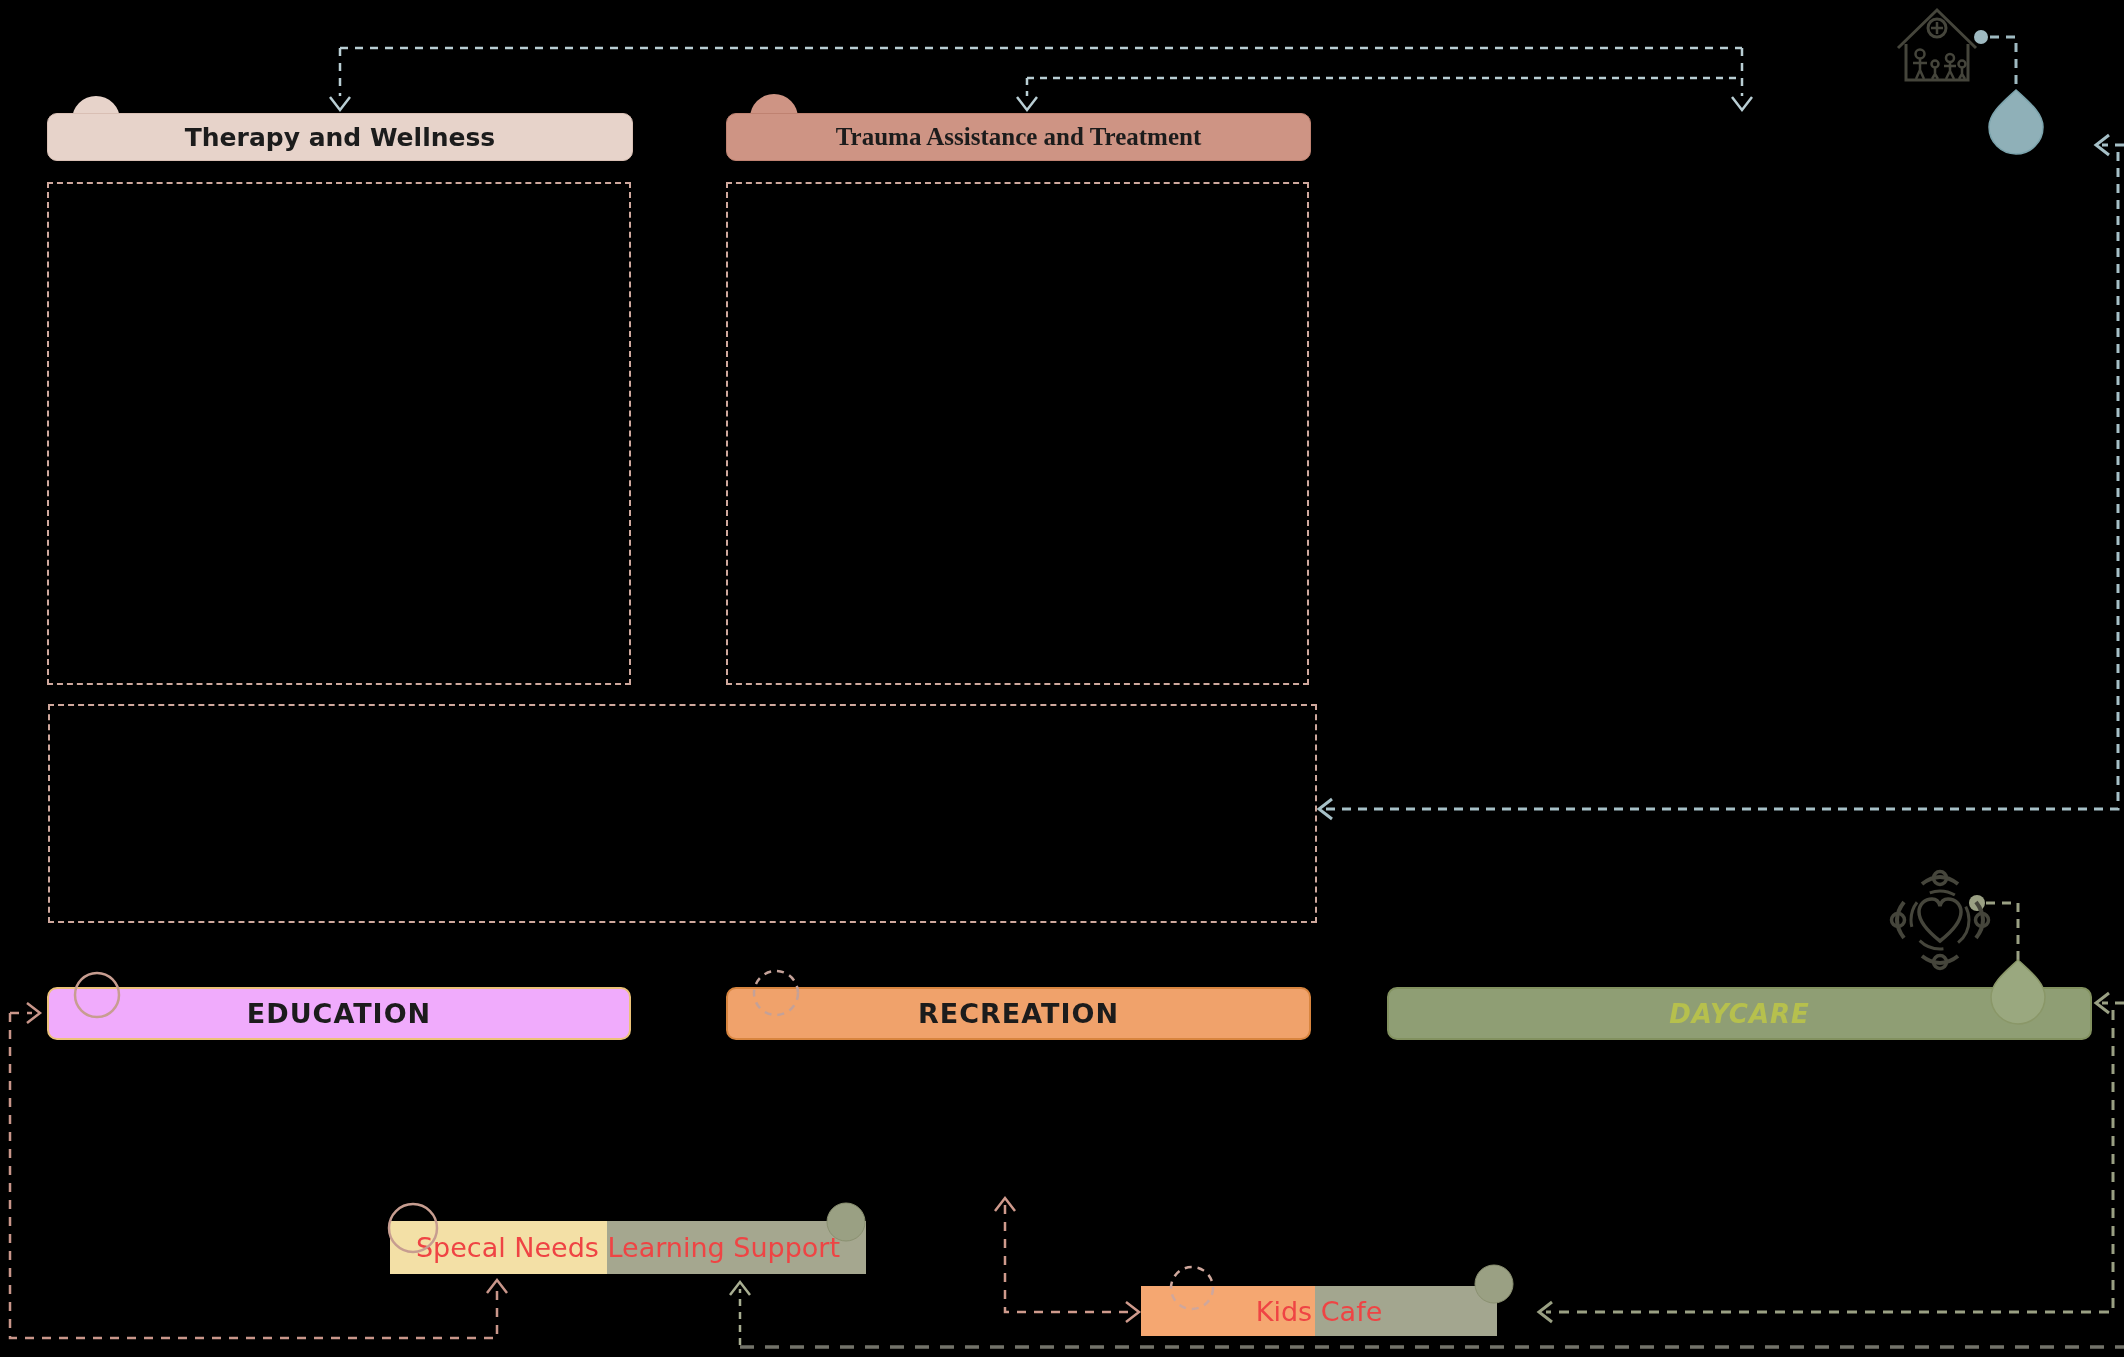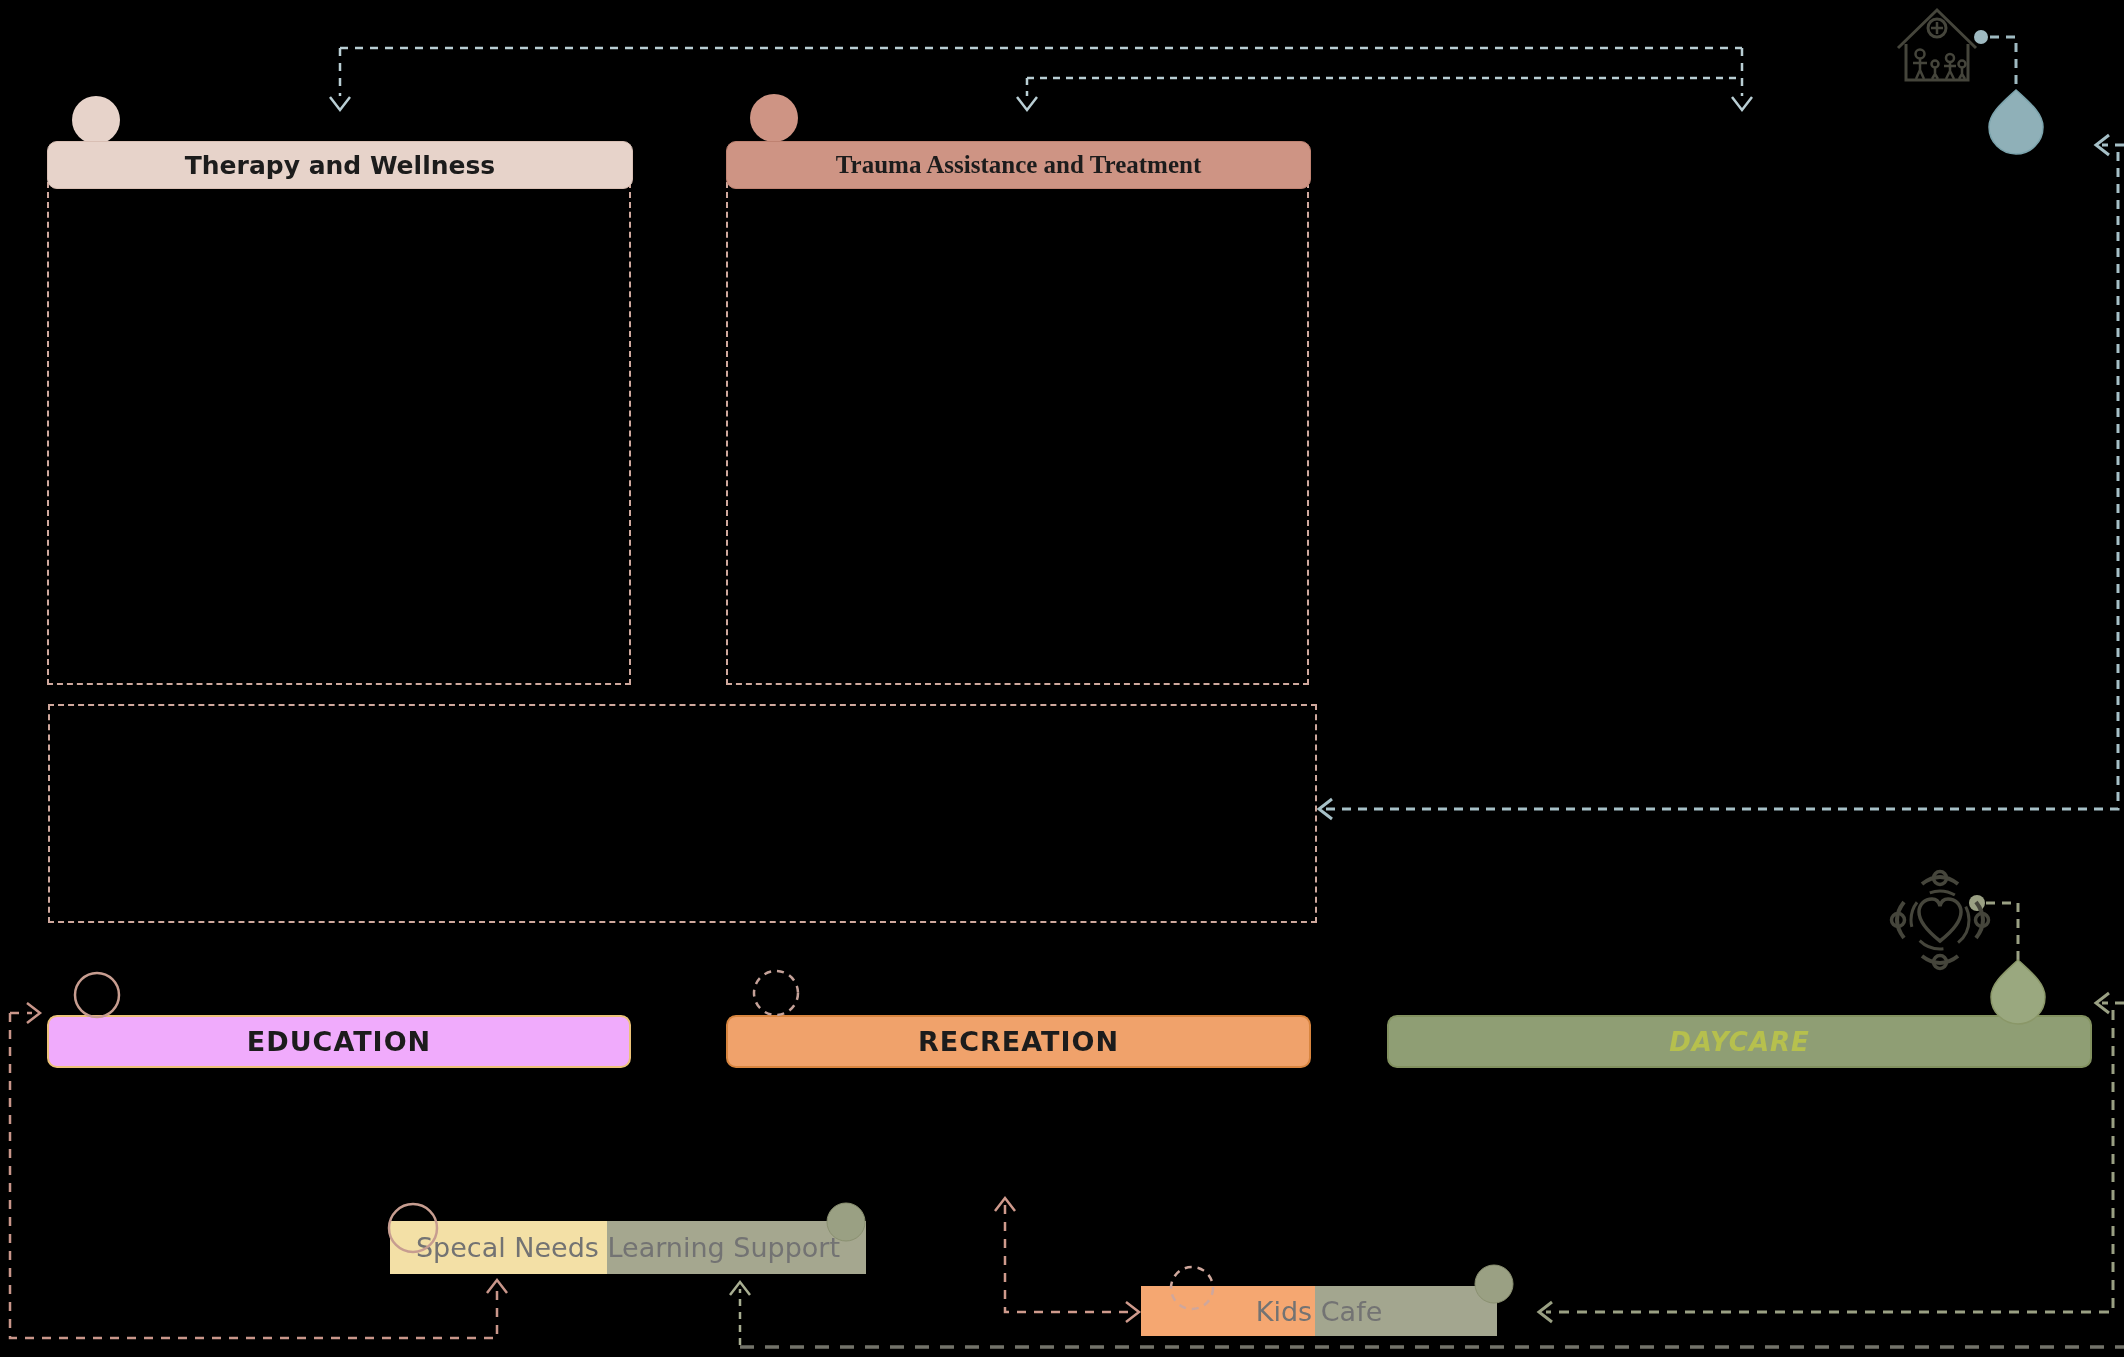--- a/index.html
+++ b/index.html
@@ -3,21 +3,21 @@
 <meta charset="utf-8">
 <style>
   html,body{margin:0;padding:0;background:#000;}
   .canvas{
     position:relative;width:2124px;height:1357px;background:#000;overflow:hidden;
     font-family:"DejaVu Sans","Liberation Sans",sans-serif;
   }
   svg.layer{position:absolute;left:0;top:0;pointer-events:none;}
   .bar{
     position:absolute;display:flex;align-items:center;justify-content:center;
-    border-radius:10px;font-weight:bold;color:#1c1c1c;box-sizing:border-box;margin-top:28px;
+    border-radius:10px;font-weight:bold;color:#1c1c1c;box-sizing:border-box;
   }
   .bar-therapy{left:47px;top:113px;width:586px;height:48px;background:#e7d3ca;border:1px solid #d9bfb4;font-size:25px;}
   .bar-trauma{left:726px;top:113px;width:585px;height:48px;background:#ce9484;border:1px solid #bf8271;font-size:25px;font-family:Liberation Serif, serif;}
   .bar-stay{left:1387px;top:113px;width:705px;height:48px;background:#7ba3ac;border:2px solid #6e99a3;
             font-size:25px;font-style:italic;color:#44747f;letter-spacing:1px;}
   .bar-education{left:47px;top:987px;width:584px;height:53px;background:#f0abfc;border:2px solid #ecc279;font-size:27px;letter-spacing:1px;}
   .bar-recreation{left:726px;top:987px;width:585px;height:53px;background:#f0a26b;border:2px solid #d8853f;font-size:27px;letter-spacing:1px;justify-content:center;}
   .bar-daycare{left:1387px;top:987px;width:705px;height:53px;background:#8f9e74;border:2px solid #82915f;
                font-size:26px;font-style:italic;color:#b6c04d;letter-spacing:1px;}
   .dashed-box{position:absolute;border:2px dashed #cfa89d;box-sizing:border-box;background:transparent;}
@@ -28,21 +28,21 @@
   .split-box .half{height:100%;}
   .sn-box{left:390px;top:1221px;width:476px;height:53px;}
   .sn-left{width:217px;background:#f3e0a6;}
   .sn-right{width:259px;background:#a5a78f;}
   .kc-box{left:1141px;top:1286px;width:356px;height:50px;justify-content:space-between;}
   .kc-left{width:193px;background:#f5a771;}
   .kc-right{width:203px;background:#a3a68f;}
   .split-label{
     position:absolute;left:0;top:0;width:100%;height:100%;
     display:flex;align-items:center;justify-content:center;
-    color:#737373;font-size:27px;font-weight:500;
+    color:#ef4444;font-size:27px;font-weight:500;
   }
 </style>
 </head>
 <body>
 
 <div class="canvas">
 
   <svg class="layer" width="2124" height="1357" viewBox="0 0 2124 1357">
 
     <circle cx="96" cy="120" r="24" fill="#e7d3ca"></circle>

